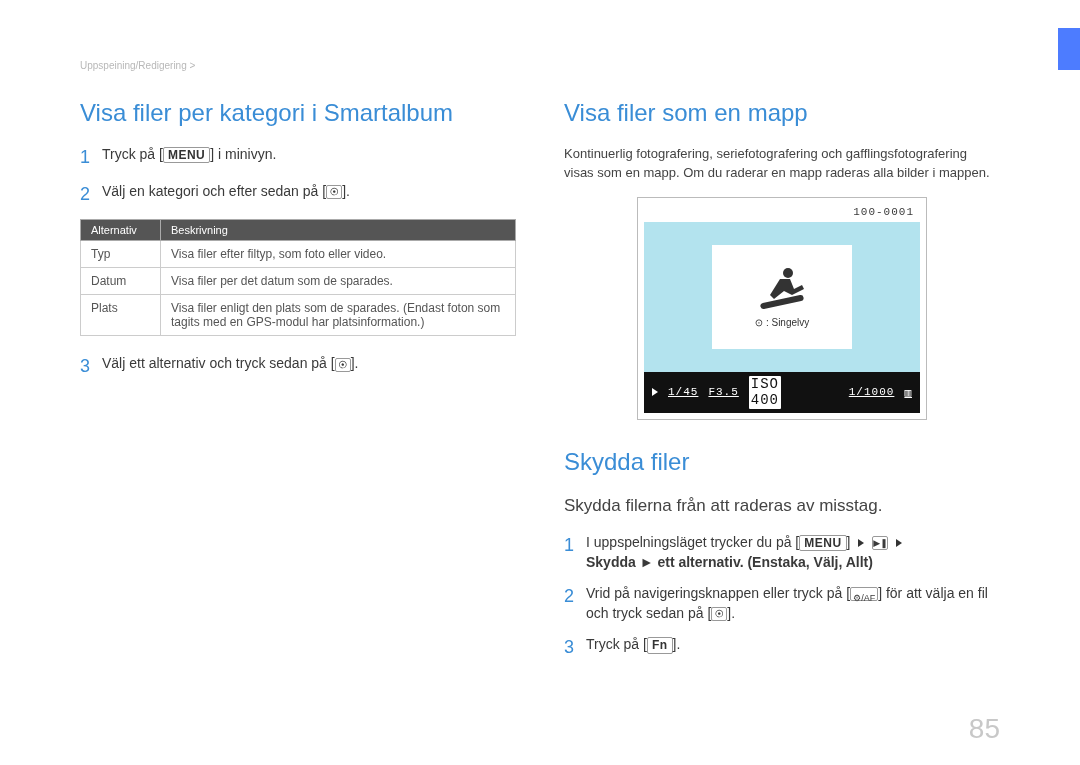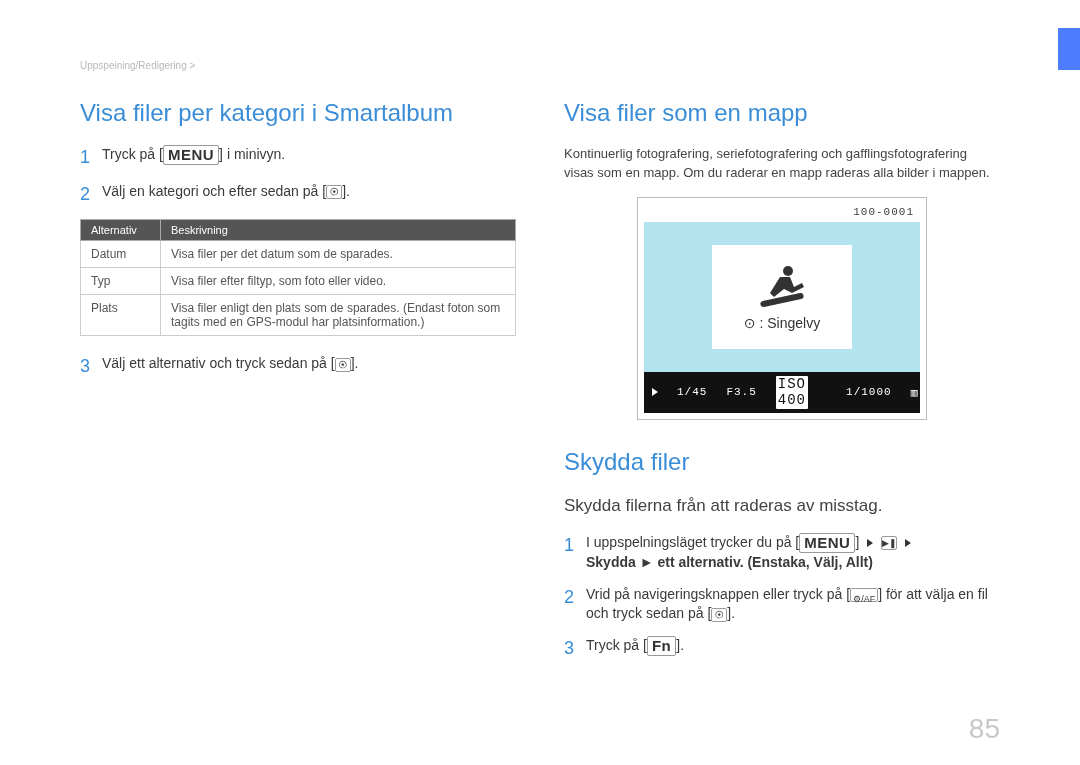--- a/index.html
+++ b/index.html
@@ -48,21 +48,21 @@
     font-size: 18px;
     width: 22px;
     flex-shrink: 0;
   }
   .step-body { flex: 1; }
   .menu-box {
     display: inline-block;
     border: 1px solid #999;
     border-radius: 2px;
     padding: 0 4px;
-    font-size: 15px;
+    font-size: 12px;
     font-weight: bold;
     letter-spacing: 0.5px;
     color: #333;
     vertical-align: middle;
     line-height: 1.2;
   }
   .icon-box {
     display: inline-block;
     border: 1px solid #999;
     border-radius: 2px;
@@ -131,33 +131,34 @@
     width: 140px;
     height: 104px;
     display: flex;
     flex-direction: column;
     align-items: center;
     justify-content: center;
     position: relative;
   }
   .snowboard-icon { margin-bottom: 6px; }
   .singelvy {
-    font-size: 14px;
+    font-size: 10px;
     color: #333;
   }
   .camera-bar {
     background: #111;
     color: #fff;
     font-family: "Courier New", monospace;
     font-size: 11px;
     display: flex;
     align-items: center;
     padding: 4px 8px;
     letter-spacing: 1px;
-    gap: 19px;
+    gap: 10px;
+    text-decoration: underline;
   }
   .camera-bar .play {
     display:inline-block;
     width:0;height:0;
     border-top:4px solid transparent;
     border-bottom:4px solid transparent;
     border-left:6px solid #fff;
   }
   .camera-bar .spacer { flex:1; }
   .iso-badge {
@@ -215,26 +216,26 @@
 
       <table class="opt">
         <thead>
           <tr>
             <th>Alternativ</th>
             <th>Beskrivning</th>
           </tr>
         </thead>
         <tbody>
           <tr>
+            <td>Typ</td>
+            <td>Visa filer efter filtyp, som foto eller video.</td>
+          </tr>
+          <tr>
             <td>Datum</td>
             <td>Visa filer per det datum som de sparades.</td>
-          </tr>
-          <tr>
-            <td>Typ</td>
-            <td>Visa filer efter filtyp, som foto eller video.</td>
           </tr>
           <tr>
             <td>Plats</td>
             <td>Visa filer enligt den plats som de sparades. (Endast foton som tagits med en GPS-modul har platsinformation.)</td>
           </tr>
         </tbody>
       </table>
 
       <div class="step">
         <div class="step-num">3</div>

